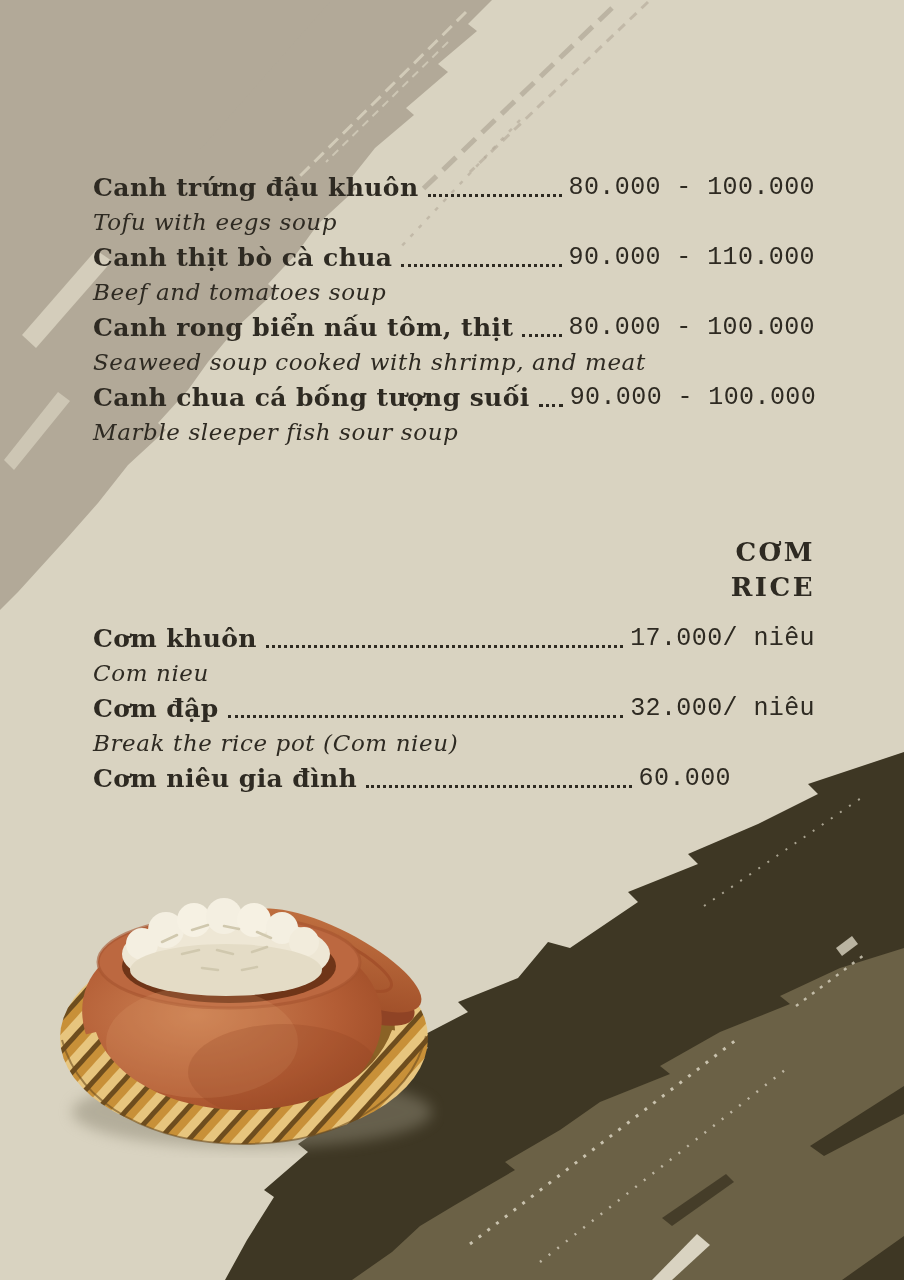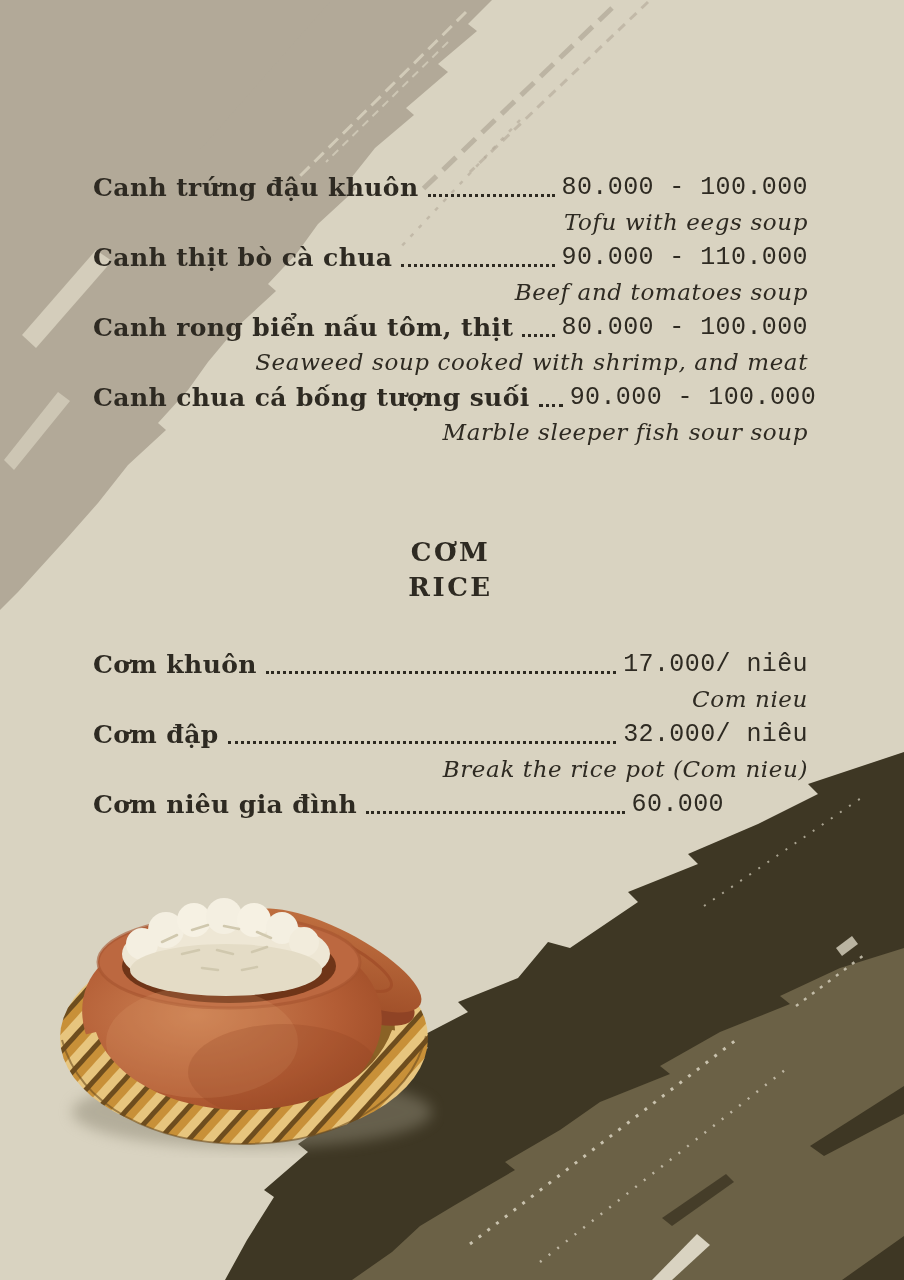--- a/index.html
+++ b/index.html
@@ -5,28 +5,28 @@
   html,body{margin:0;padding:0;background:#8a8576;}
   .page{
     position:relative;
     width:904px;height:1280px;
     background:#d9d3c1;
     overflow:hidden;
     font-family:"DejaVu Serif","Liberation Serif",serif;
     color:#2e2a22;
   }
   .bg-art{position:absolute;inset:0;width:904px;height:1280px;z-index:0;}
-  .menu{position:absolute;left:93px;right:96px;top:170px;z-index:2;}
+  .menu{position:absolute;left:93px;right:89px;top:170px;z-index:2;}
   .menu-row{display:flex;align-items:flex-end;font-size:25px;line-height:35px;height:35px;}
   .dish-name{font-weight:bold;white-space:nowrap;letter-spacing:.4px;}
   .leader{flex:1 1 auto;min-width:24px;border-bottom:3.4px dotted #2e2a22;margin:0 7px 8px 9px;}
   .dish-price{white-space:nowrap;letter-spacing:.4px;font-family:Liberation Mono, monospace;}
-  .dish-translation{font-style:italic;font-size:23px;line-height:35px;height:35px;letter-spacing:.6px;text-align:right;}
+  .dish-translation{font-style:italic;font-size:23px;line-height:35px;height:35px;letter-spacing:.6px;}
   .row-inset{padding-right:84px;}
-  .section-heading{margin-top:85px;margin-bottom:42px;text-align:center;}
+  .section-heading{margin-top:85px;margin-bottom:16px;text-align:right;}
   .heading-line{font-weight:bold;font-size:26px;line-height:35px;letter-spacing:2.5px;}
   .pot-photo{position:absolute;left:52px;top:880px;width:392px;height:278px;z-index:1;}
 </style>
 </head>
 <body>
 
 <div class="page">
 
   <svg class="bg-art" viewBox="0 0 904 1280" aria-hidden="true">
 

